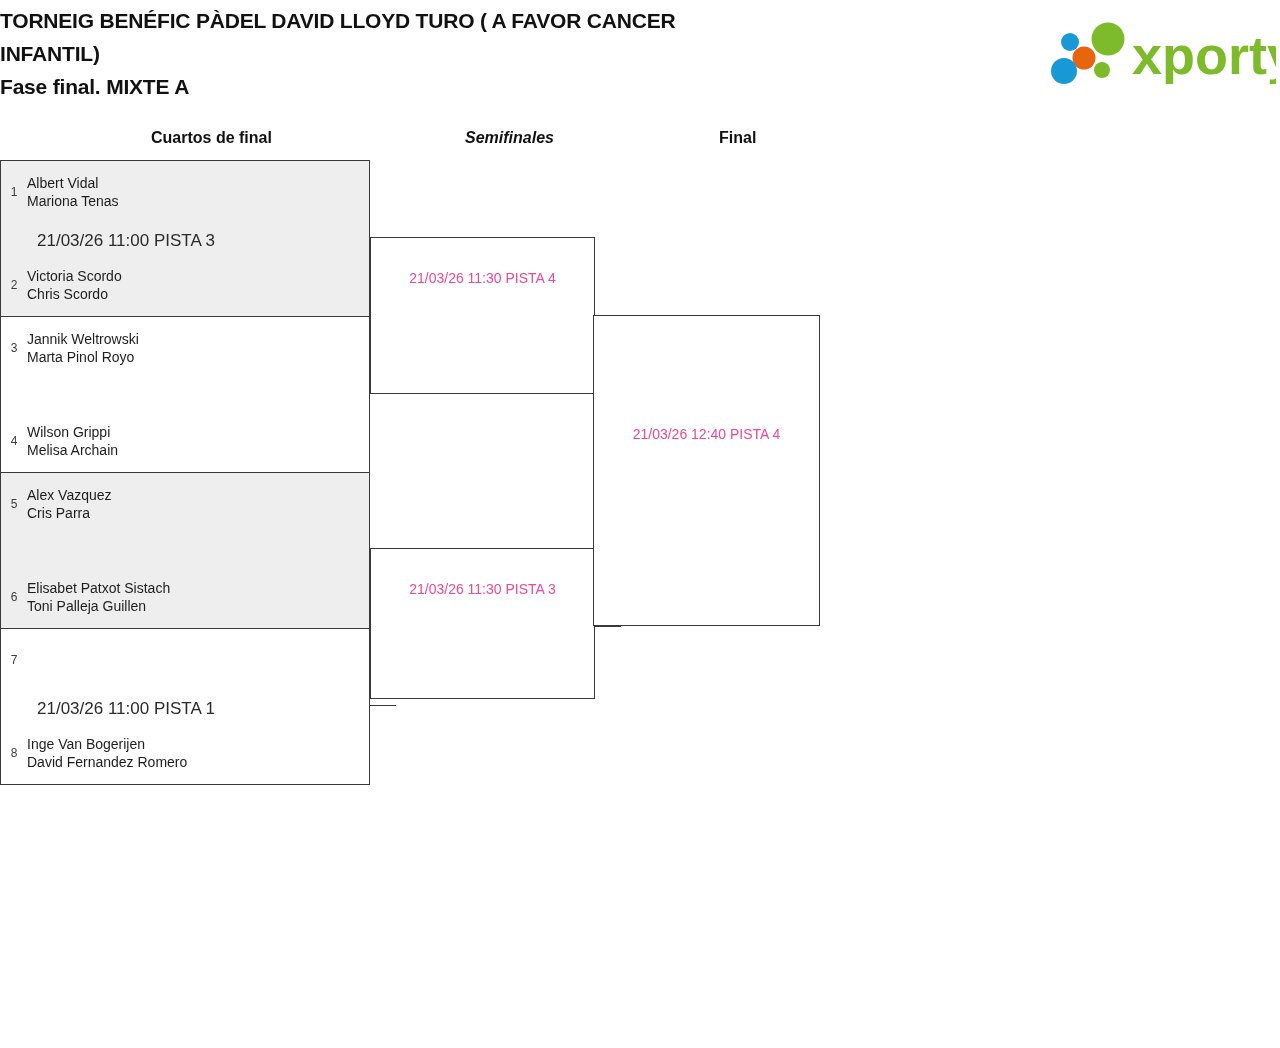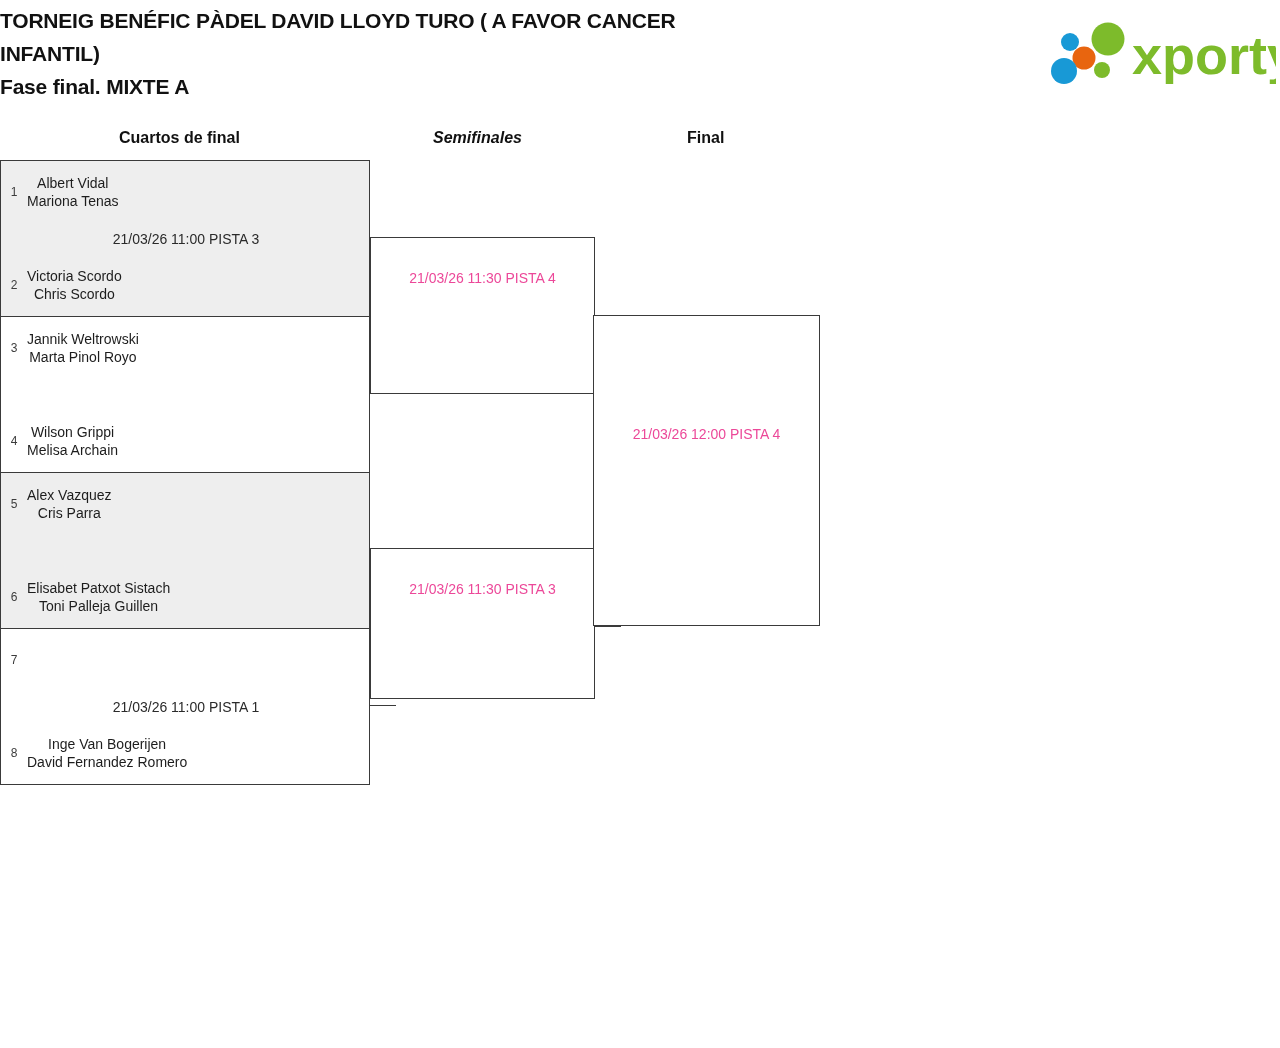--- a/index.html
+++ b/index.html
@@ -45,20 +45,21 @@
   #logo svg { display: block; }
 
   
   .round-header {
     position: absolute;
     font-size: 16px;
     font-weight: bold;
     color: #111111;
     white-space: nowrap;
     top: 129px;
+    margin-left: 32px;
   }
   #round-header-0 { left: 119px; }
   #round-header-1 { left: 433px; font-style: italic; }
   #round-header-2 { left: 687px; }
 
   
   #bracket {
     position: absolute;
     left: 0; top: 0;
     width: 1280px; height: 1048px;
@@ -93,32 +94,31 @@
     text-align: center;
     font-size: 12px;
     color: #3c3c3c;
     line-height: 1;
   }
   .players {
     font-size: 14px;
     line-height: 18px;
     color: #1d1d1d;
     white-space: nowrap;
-    text-align: center;
   }
   .player-line { display: block; }
 
   .match-label {
     position: absolute;
     left: 0;
     width: 370px;
-    text-align: center;
-    font-size: 14px;
+    font-size: 17px;
     color: #2a2a2a;
     white-space: nowrap;
+    padding-left: 36px;
   }
 
   
   .round-box {
     position: absolute;
     box-sizing: border-box;
     border: 1px solid #3a3a3a;
     background: #ffffff;
   }
   .round-box .box-label {
@@ -249,16 +249,16 @@
   </div>
 
   <div class="round-box" style="left:370px; top:548px; width:225px; height:151px;">
     <div class="box-label" style="top:32px;">21/03/26 11:30 PISTA 3</div>
   </div>
 
   <div class="connector" style="left:595px; top:315px; width:26px;"></div>
   <div class="connector" style="left:595px; top:626px; width:26px;"></div>
 
   <div class="round-box" style="left:593px; top:315px; width:227px; height:311px;">
-    <div class="box-label" style="top:110px;">21/03/26 12:00 PISTA 4</div>
+    <div class="box-label" style="top:110px;">21/03/26 12:40 PISTA 4</div>
   </div>
 
 </div>
 
 </body></html>

